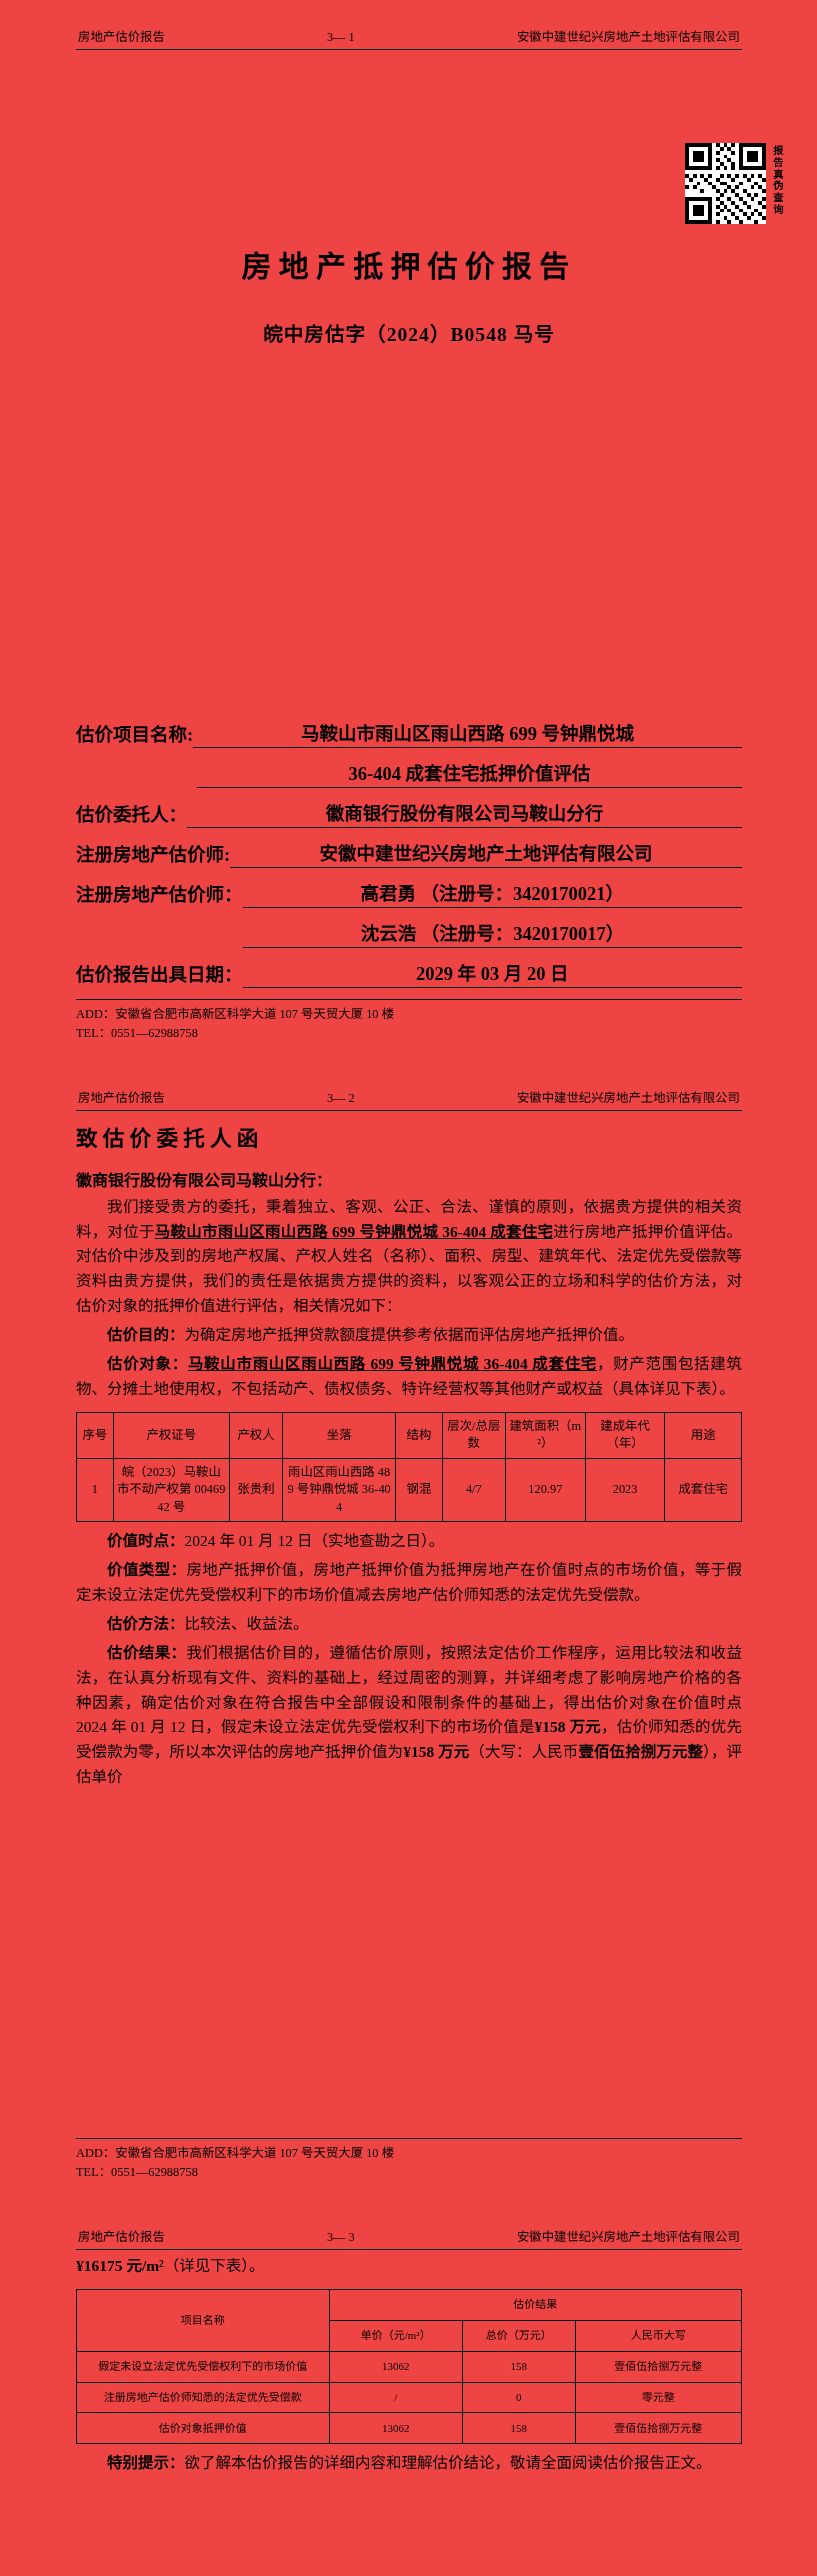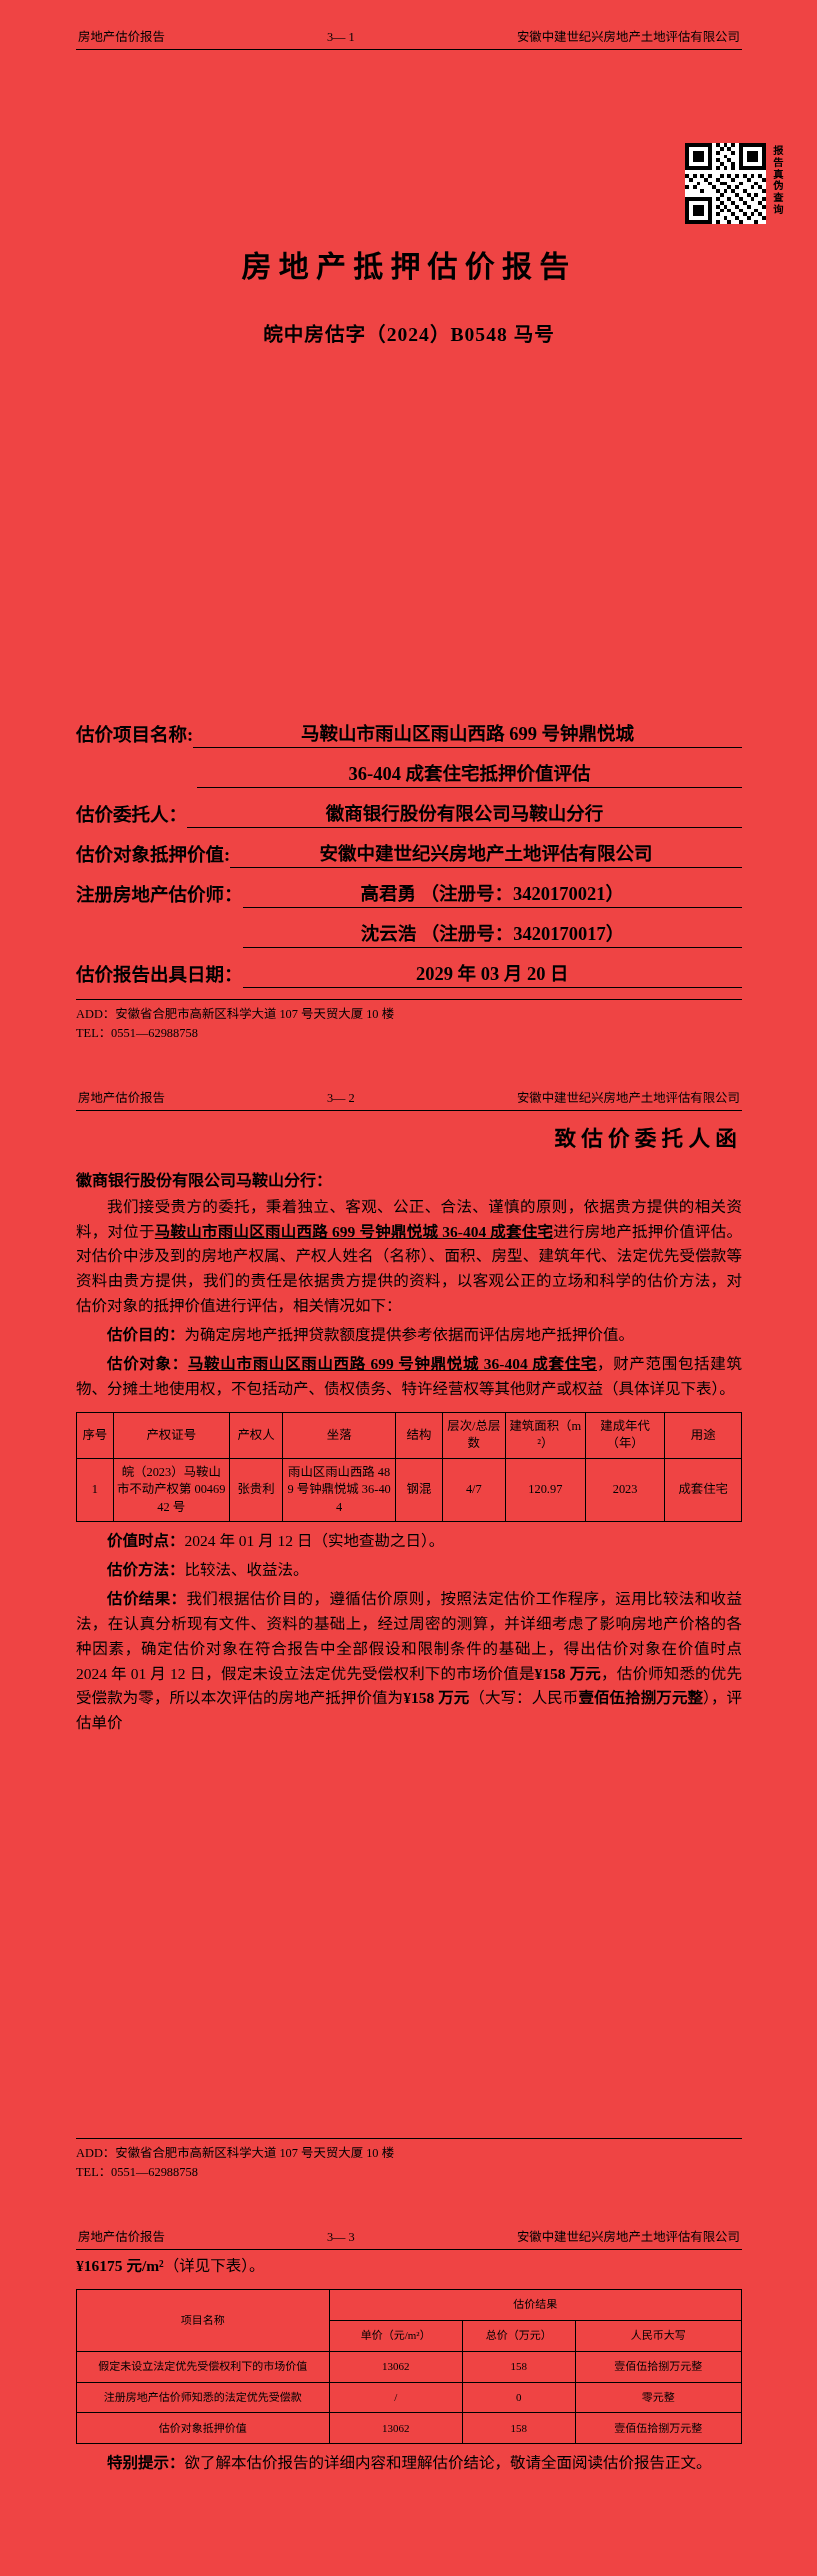--- a/index.html
+++ b/index.html
@@ -51,21 +51,21 @@
   .flabel { white-space: nowrap; padding-bottom: 2.1px; }
   .fvalue {
     flex: 1; border-bottom: 1.5px solid #000;
     text-align: center; white-space: nowrap; padding-bottom: 2.1px;
   }
   .ind-1 { width: 121px; flex: none; }
   .ind-2 { width: 167px; flex: none; }
 
   
   .letter-title {
-    margin-top: 10.3px; text-align: right;
+    margin-top: 10.3px; text-align: left;
     font-size: 21.6px; font-weight: bold; letter-spacing: 5.2px;
   }
   .salutation { margin-top: 14.4px; font-size: 16px; font-weight: bold; }
   .body-text {
     font-size: 15.5px; line-height: 1.6; text-align: justify;
     text-indent: 2em; margin-top: 4.1px;
   }
   .no-indent { text-indent: 0; }
   .b { font-weight: bold; }
   .u { text-decoration: underline; }
@@ -111,21 +111,21 @@
     </div>
     <div class="field-row">
       <span class="ind-1"></span>
       <span class="fvalue">36-404 成套住宅抵押价值评估</span>
     </div>
     <div class="field-row">
       <span class="flabel">估价委托人：</span>
       <span class="fvalue">徽商银行股份有限公司马鞍山分行</span>
     </div>
     <div class="field-row">
-      <span class="flabel">估价对象抵押价值:</span>
+      <span class="flabel">注册房地产估价师:</span>
       <span class="fvalue">安徽中建世纪兴房地产土地评估有限公司</span>
     </div>
     <div class="field-row">
       <span class="flabel">注册房地产估价师：</span>
       <span class="fvalue">高君勇 （注册号：3420170021）</span>
     </div>
     <div class="field-row">
       <span class="ind-2"></span>
       <span class="fvalue">沈云浩 （注册号：3420170017）</span>
     </div>
@@ -187,20 +187,21 @@
       <td>钢混</td>
       <td>4/7</td>
       <td>120.97</td>
       <td>2023</td>
       <td>成套住宅</td>
     </tr>
   </tbody>
     </table>
 
   <p class="body-text"><span class="b">价值时点：</span><span>2024 年 01 月 12 日（实地查勘之日）。</span></p>
+  <p class="body-text"><span class="b">价值类型：</span><span>房地产抵押价值，房地产抵押价值为抵押房地产在价值时点的市场价值，等于假定未设立法定优先受偿权利下的市场价值减去房地产估价师知悉的法定优先受偿款。</span></p>
   <p class="body-text"><span class="b">估价方法：</span><span>比较法、收益法。</span></p>
   <p class="body-text"><span class="b">估价结果：</span><span>我们根据估价目的，遵循估价原则，按照法定估价工作程序，运用比较法和收益法，在认真分析现有文件、资料的基础上，经过周密的测算，并详细考虑了影响房地产价格的各种因素，确定估价对象在符合报告中全部假设和限制条件的基础上，得出估价对象在价值时点 2024 年 01 月 12 日，假定未设立法定优先受偿权利下的市场价值是</span><span class="b">¥158 万元</span><span>，估价师知悉的优先受偿款为零，所以本次评估的房地产抵押价值为</span><span class="b">¥158 万元</span><span>（大写：人民币</span><span class="b">壹佰伍拾捌万元整</span><span>），评估单价</span></p>
 
   <div class="page-footer">
     <div>ADD：安徽省合肥市高新区科学大道 107 号天贸大厦 10 楼</div>
     <div>TEL：0551—62988758</div>
   </div>
 </div>
 
 <div class="page page-3">

